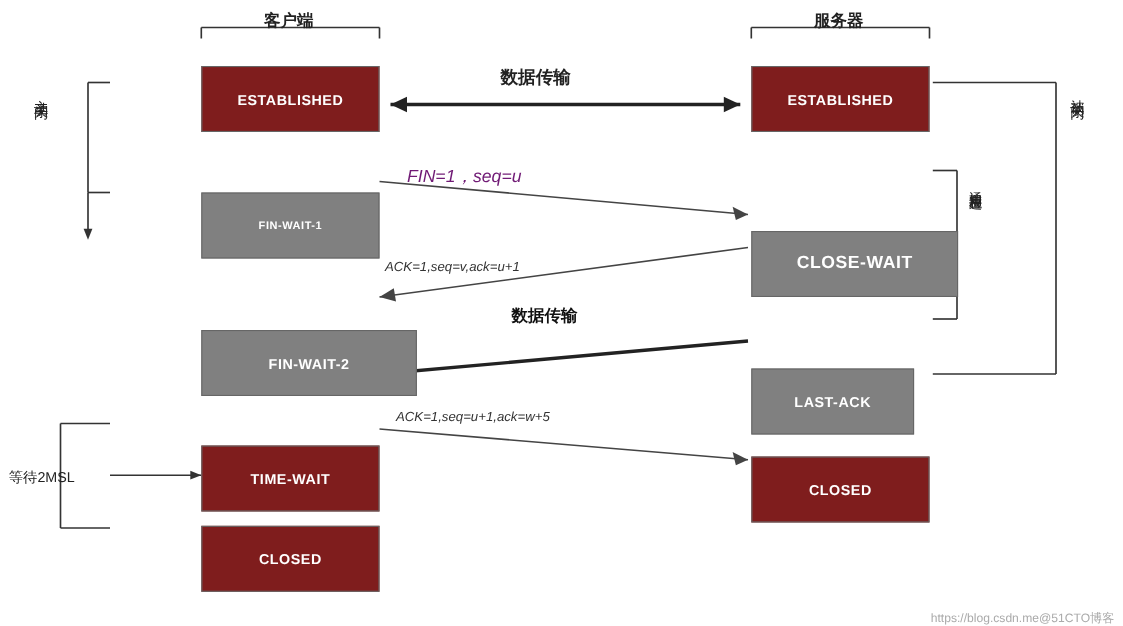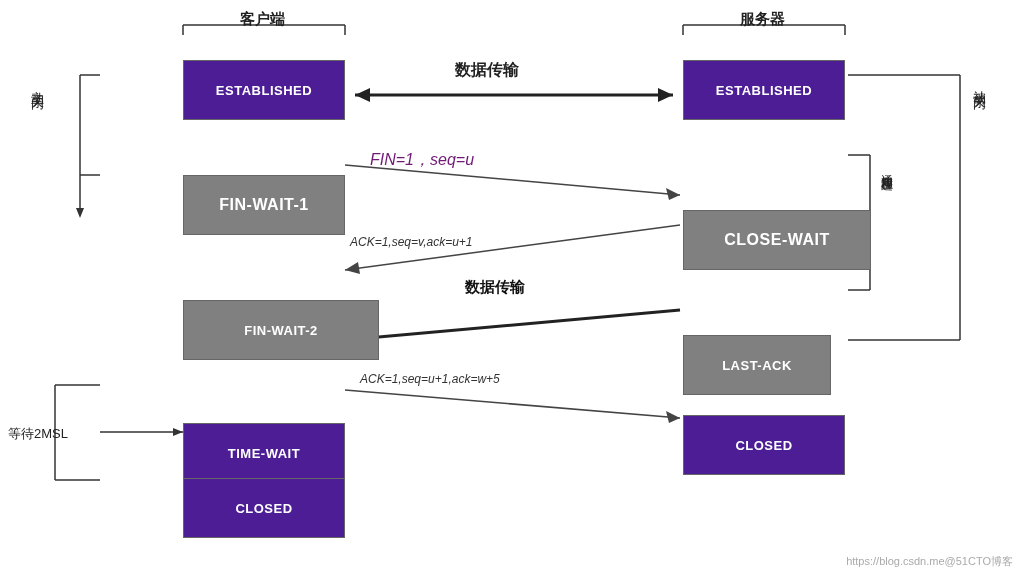--- a/index.html
+++ b/index.html
@@ -22,21 +22,21 @@
       color: #fff;
       display: flex;
       align-items: center;
       justify-content: center;
       font-size: 14px;
       font-weight: bold;
       letter-spacing: 0.5px;
       border: 1px solid #666;
     }
     .state-box.dark {
-      background: #4c1d95;
+      background: #7f1d1d;
     }
     .label {
       position: absolute;
       font-size: 13px;
       color: #222;
     }
     .vertical-text {
       position: absolute;
       writing-mode: vertical-rl;
       text-orientation: mixed;
@@ -133,29 +133,29 @@
 
   <div class="label" style="left:465px; top:278px; font-size:15px; font-weight:bold; color:#111;">数据传输</div>
 
 
   <div class="label" style="left:360px; top:372px; font-size:12px; color:#333; font-style:italic;">ACK=1,seq=u+1,ack=w+5</div>
 
   <div class="state-box dark" style="left:183px; top:60px; width:162px; height:60px; font-size:13px;">
     <span>ESTABLISHED</span>
   </div>
 
-  <div class="state-box" style="left:183px; top:175px; width:162px; height:60px; font-size:16px;">
+  <div class="state-box" style="left:183px; top:175px; width:162px; height:60px; font-size:10px;">
     <span>FIN-WAIT-1</span>
   </div>
 
   <div class="state-box" style="left:183px; top:300px; width:196px; height:60px; font-size:13px;">
     <span>FIN-WAIT-2</span>
   </div>
 
-  <div class="state-box dark" style="left:183px; top:405px; width:162px; height:60px; font-size:13px;margin-top:18px;">
+  <div class="state-box dark" style="left:183px; top:405px; width:162px; height:60px; font-size:13px;">
     <span>TIME-WAIT</span>
   </div>
 
   <div class="state-box dark" style="left:183px; top:478px; width:162px; height:60px; font-size:13px;">
     <span>CLOSED</span>
   </div>
 
   <div class="state-box dark" style="left:683px; top:60px; width:162px; height:60px; font-size:13px;">
     <span>ESTABLISHED</span>
   </div>

